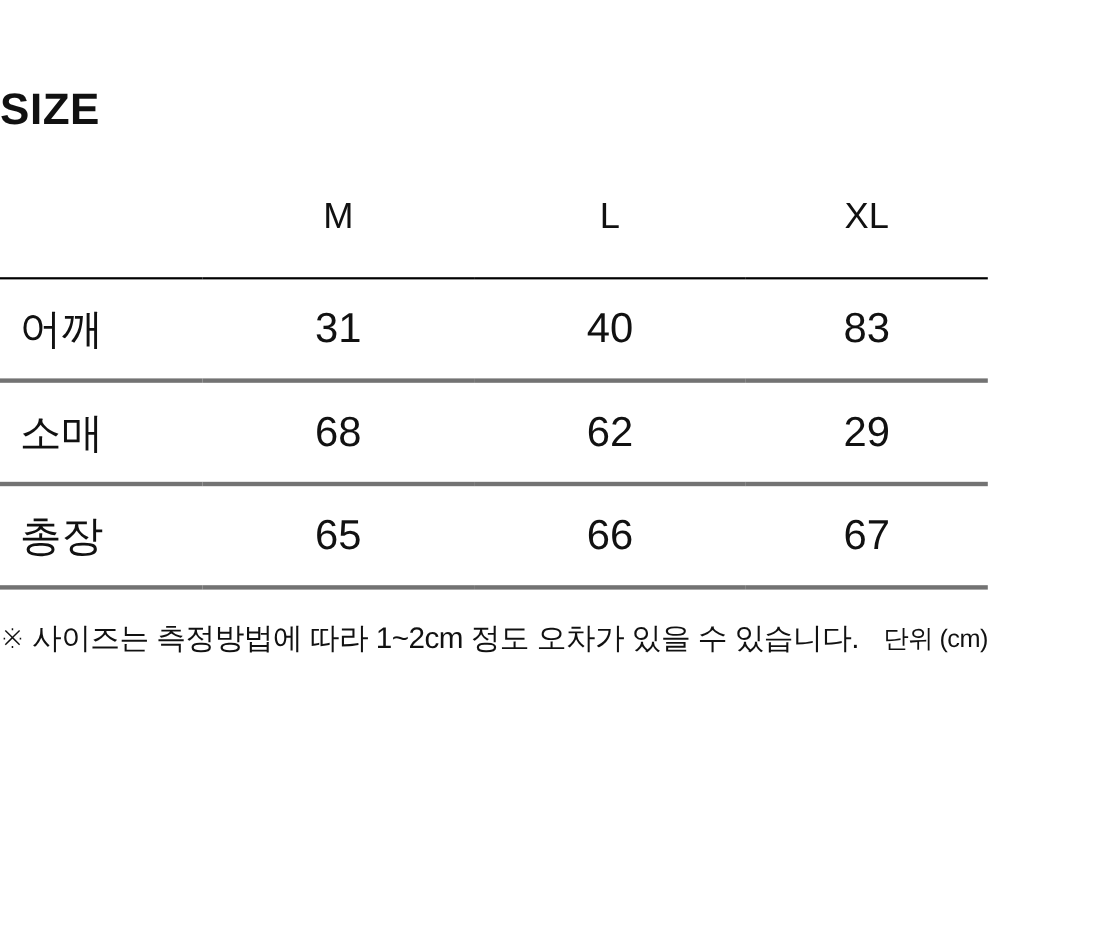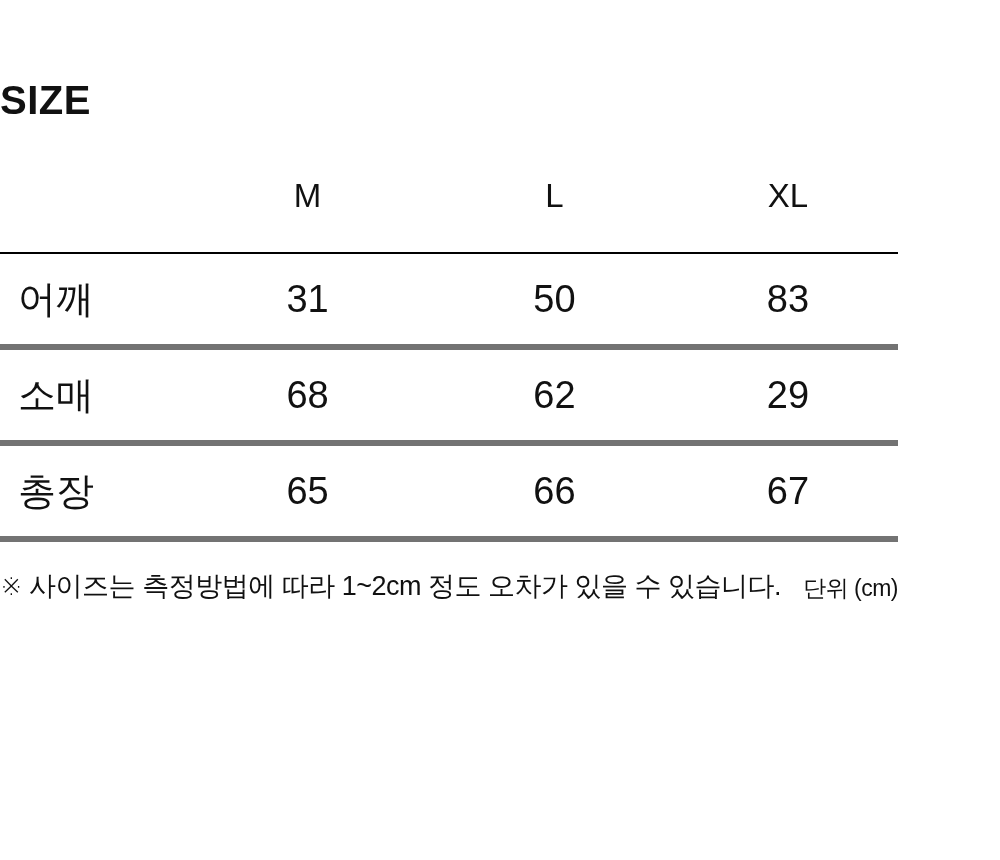--- a/index.html
+++ b/index.html
@@ -37,35 +37,35 @@
     border-bottom: 2px solid #000000;
     font-size: 33px;
     font-weight: 500;
     text-align: center;
     vertical-align: middle;
     color: #111111;
   }
   table.size-table tbody td {
     height: 90px;
     padding: 0;
-    border-bottom: 6px solid #737373;
+    border-bottom: 4px solid #737373;
     font-size: 38px;
     font-weight: 500;
     text-align: center;
     vertical-align: middle;
     color: #111111;
   }
   table.size-table tbody td.row-label {
     text-align: left;
     padding-left: 18px;
   }
   .footer {
     display: flex;
     justify-content: space-between;
-    align-items: flex-end;
+    align-items: center;
     margin-top: 26px;
   }
   .note {
     font-size: 27px;
     font-weight: 300;
     color: #111111;
     letter-spacing: -0.5px;
   }
   .unit {
     font-size: 23px;
@@ -93,21 +93,21 @@
         <th></th>
         <th>M</th>
         <th>L</th>
         <th>XL</th>
       </tr>
     </thead>
     <tbody>
       <tr>
         <td class="row-label">어깨</td>
         <td>31</td>
-        <td>50</td>
+        <td>40</td>
         <td>83</td>
       </tr>
       <tr>
         <td class="row-label">소매</td>
         <td>68</td>
         <td>62</td>
         <td>29</td>
       </tr>
       <tr>
         <td class="row-label">총장</td>

